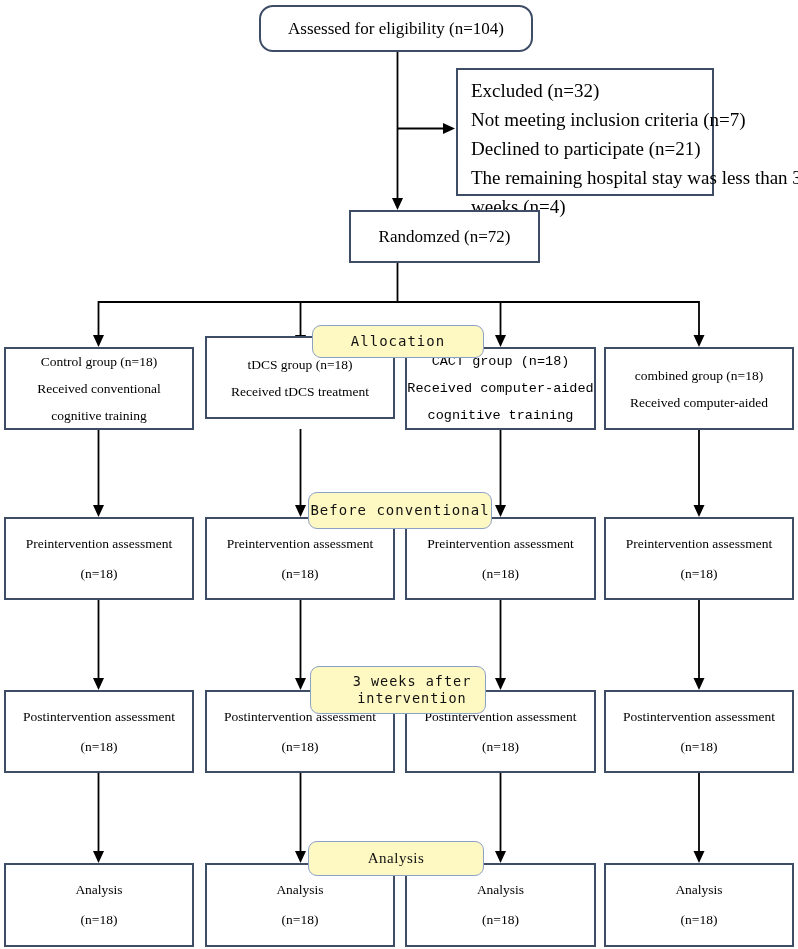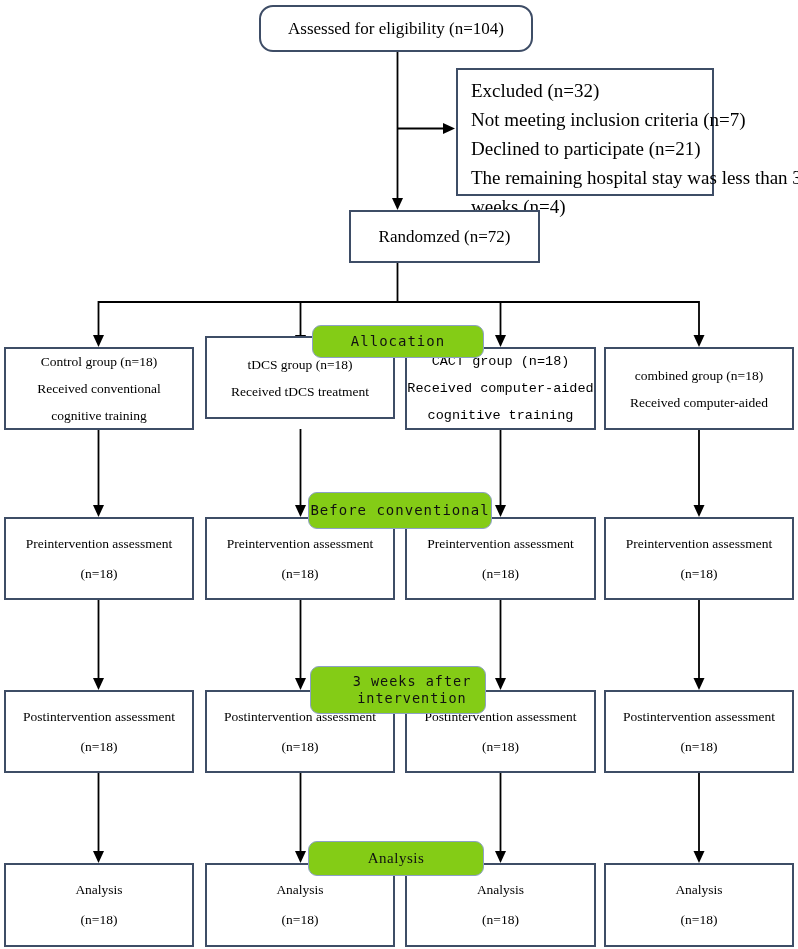--- a/index.html
+++ b/index.html
@@ -26,21 +26,21 @@
     font-size:13.5px;
     line-height:27px;
   }
   .box.big{font-size:17px;line-height:20px;}
   .box.left-align{align-items:flex-start;text-align:left;padding:6px 4px 0 13px;font-size:19px;line-height:29px;justify-content:flex-start;}
   .box.left-align div{white-space:nowrap;}
   .row2{line-height:30px;}
   .badge{
     position:absolute;
     z-index:3;
-    background:#84cc16;
+    background:#fef9c3;
     border:1.5px solid #8da0c6;
     border-radius:9px;
     box-sizing:border-box;
     display:flex;
     flex-direction:column;
     align-items:center;
     justify-content:center;
     text-align:center;
     font-family:"DejaVu Sans Mono","Liberation Mono",monospace;
     font-size:14px;

